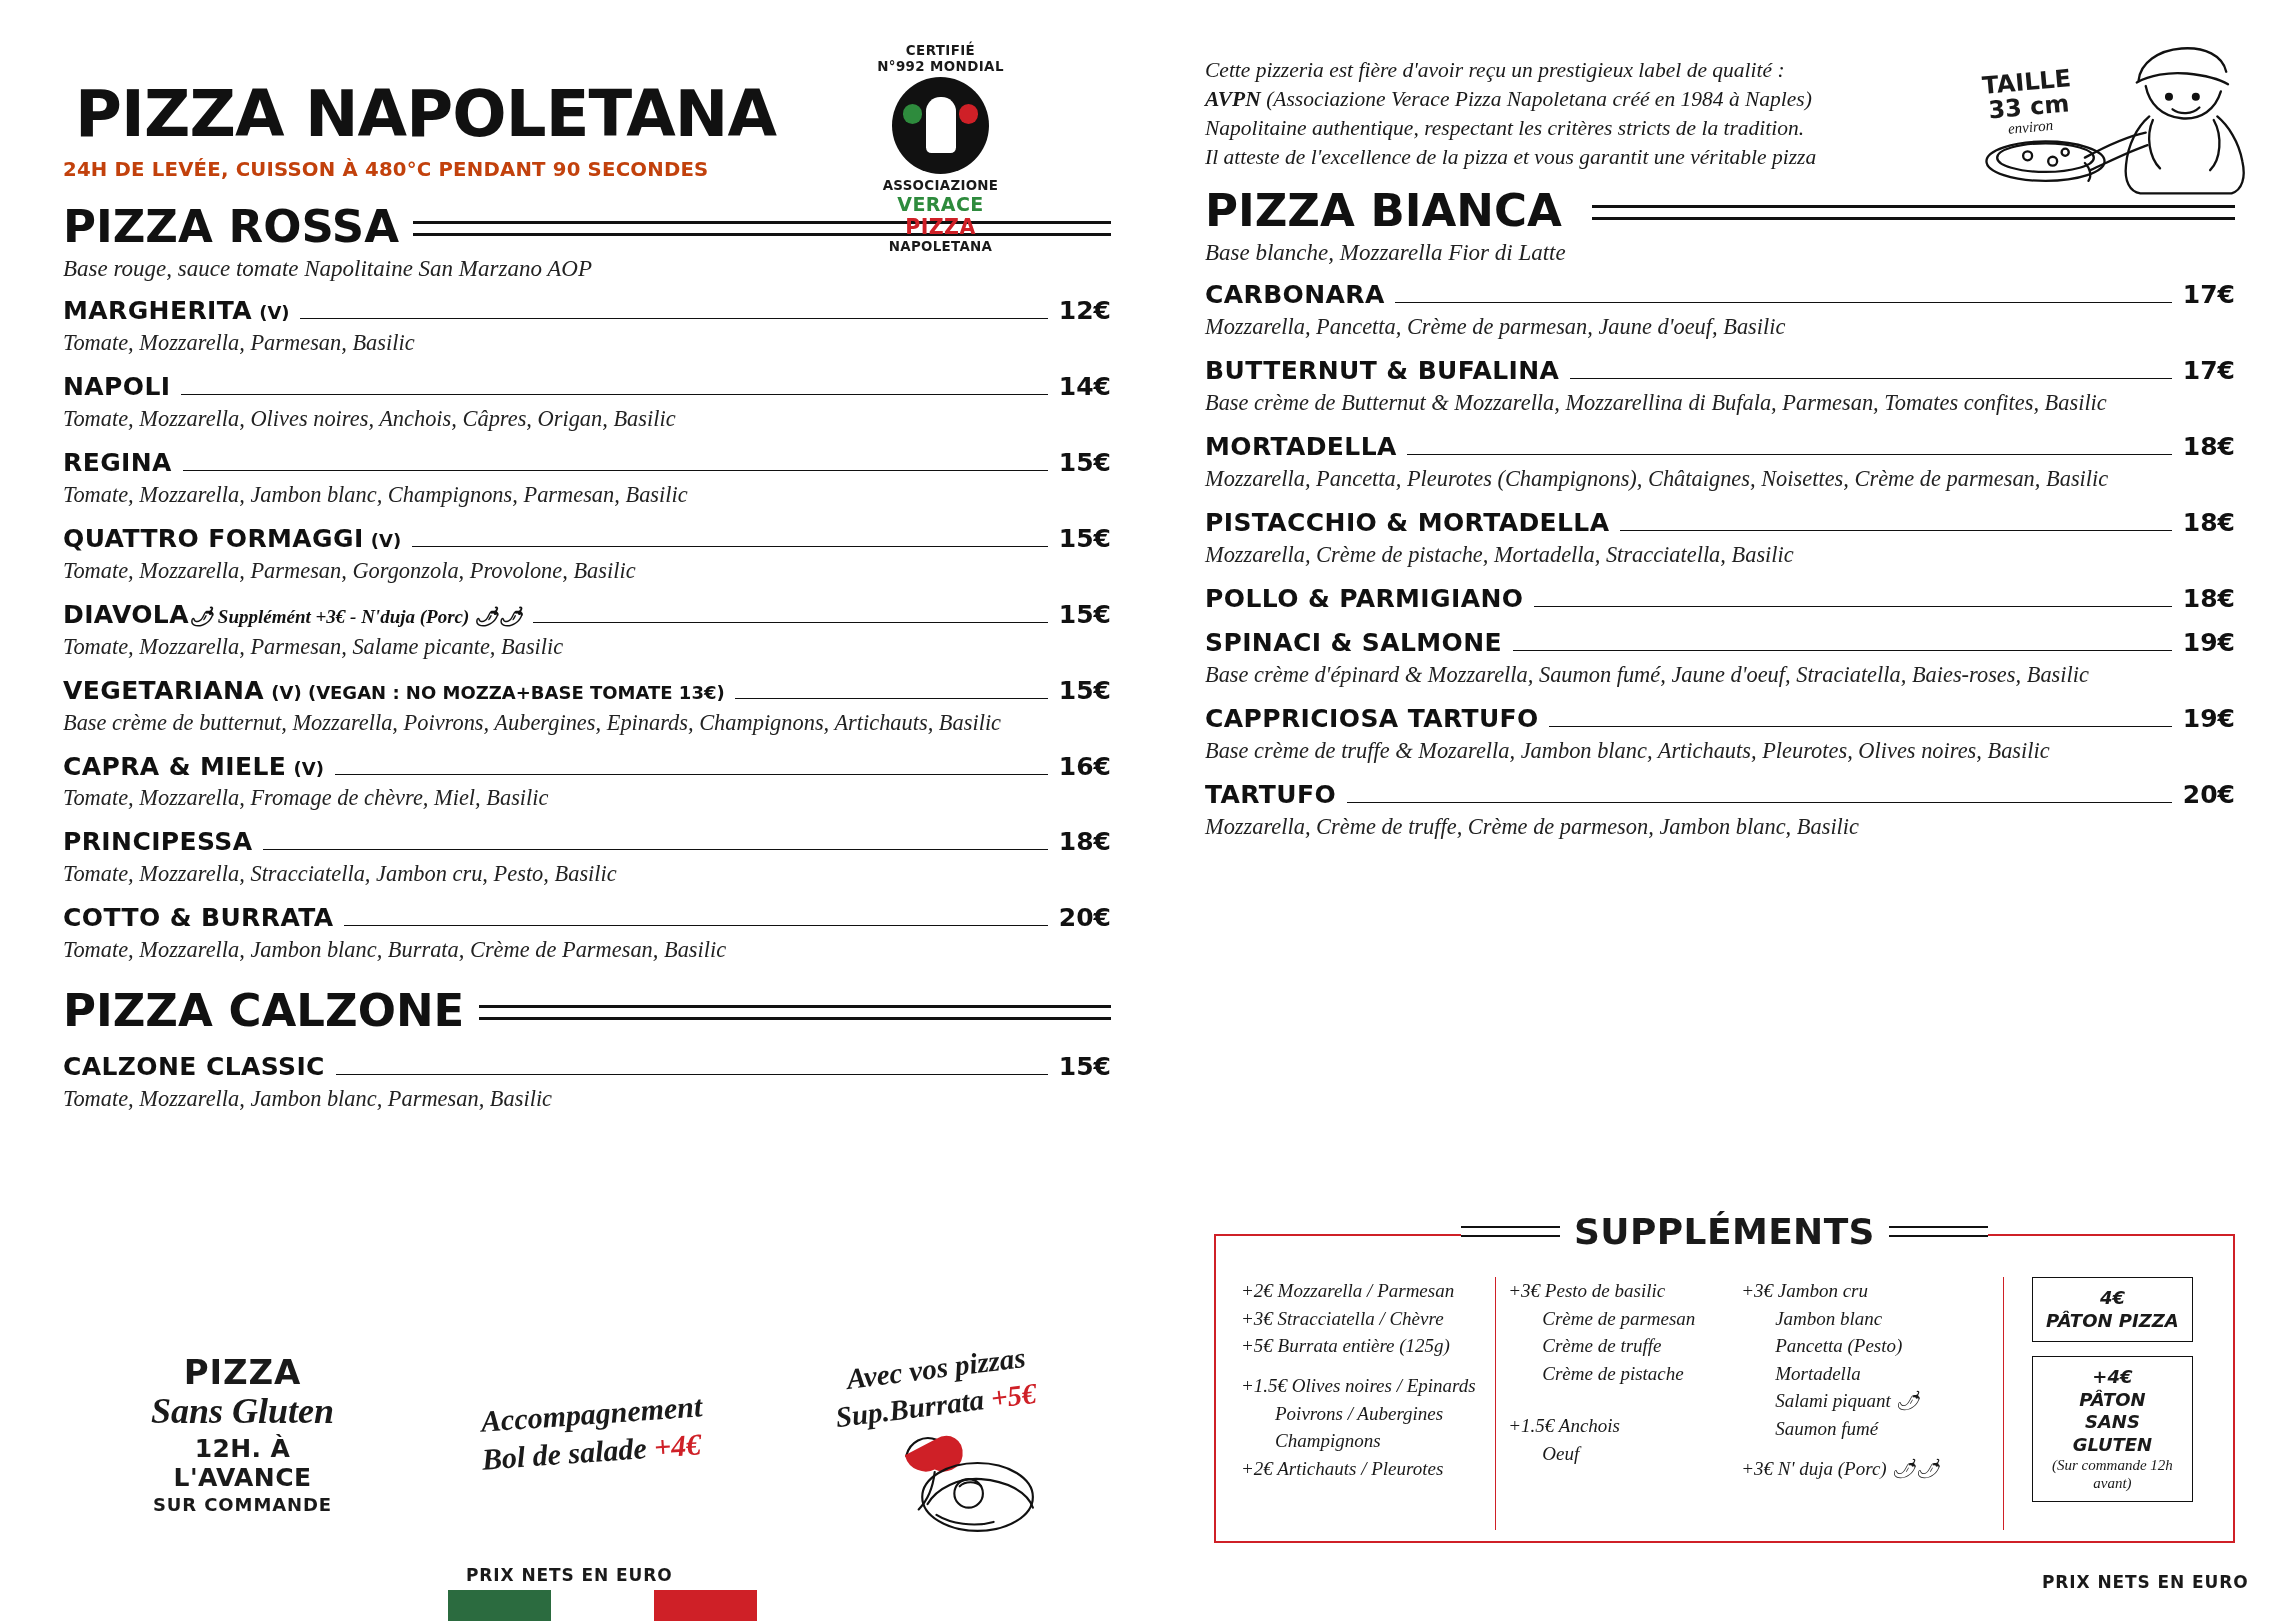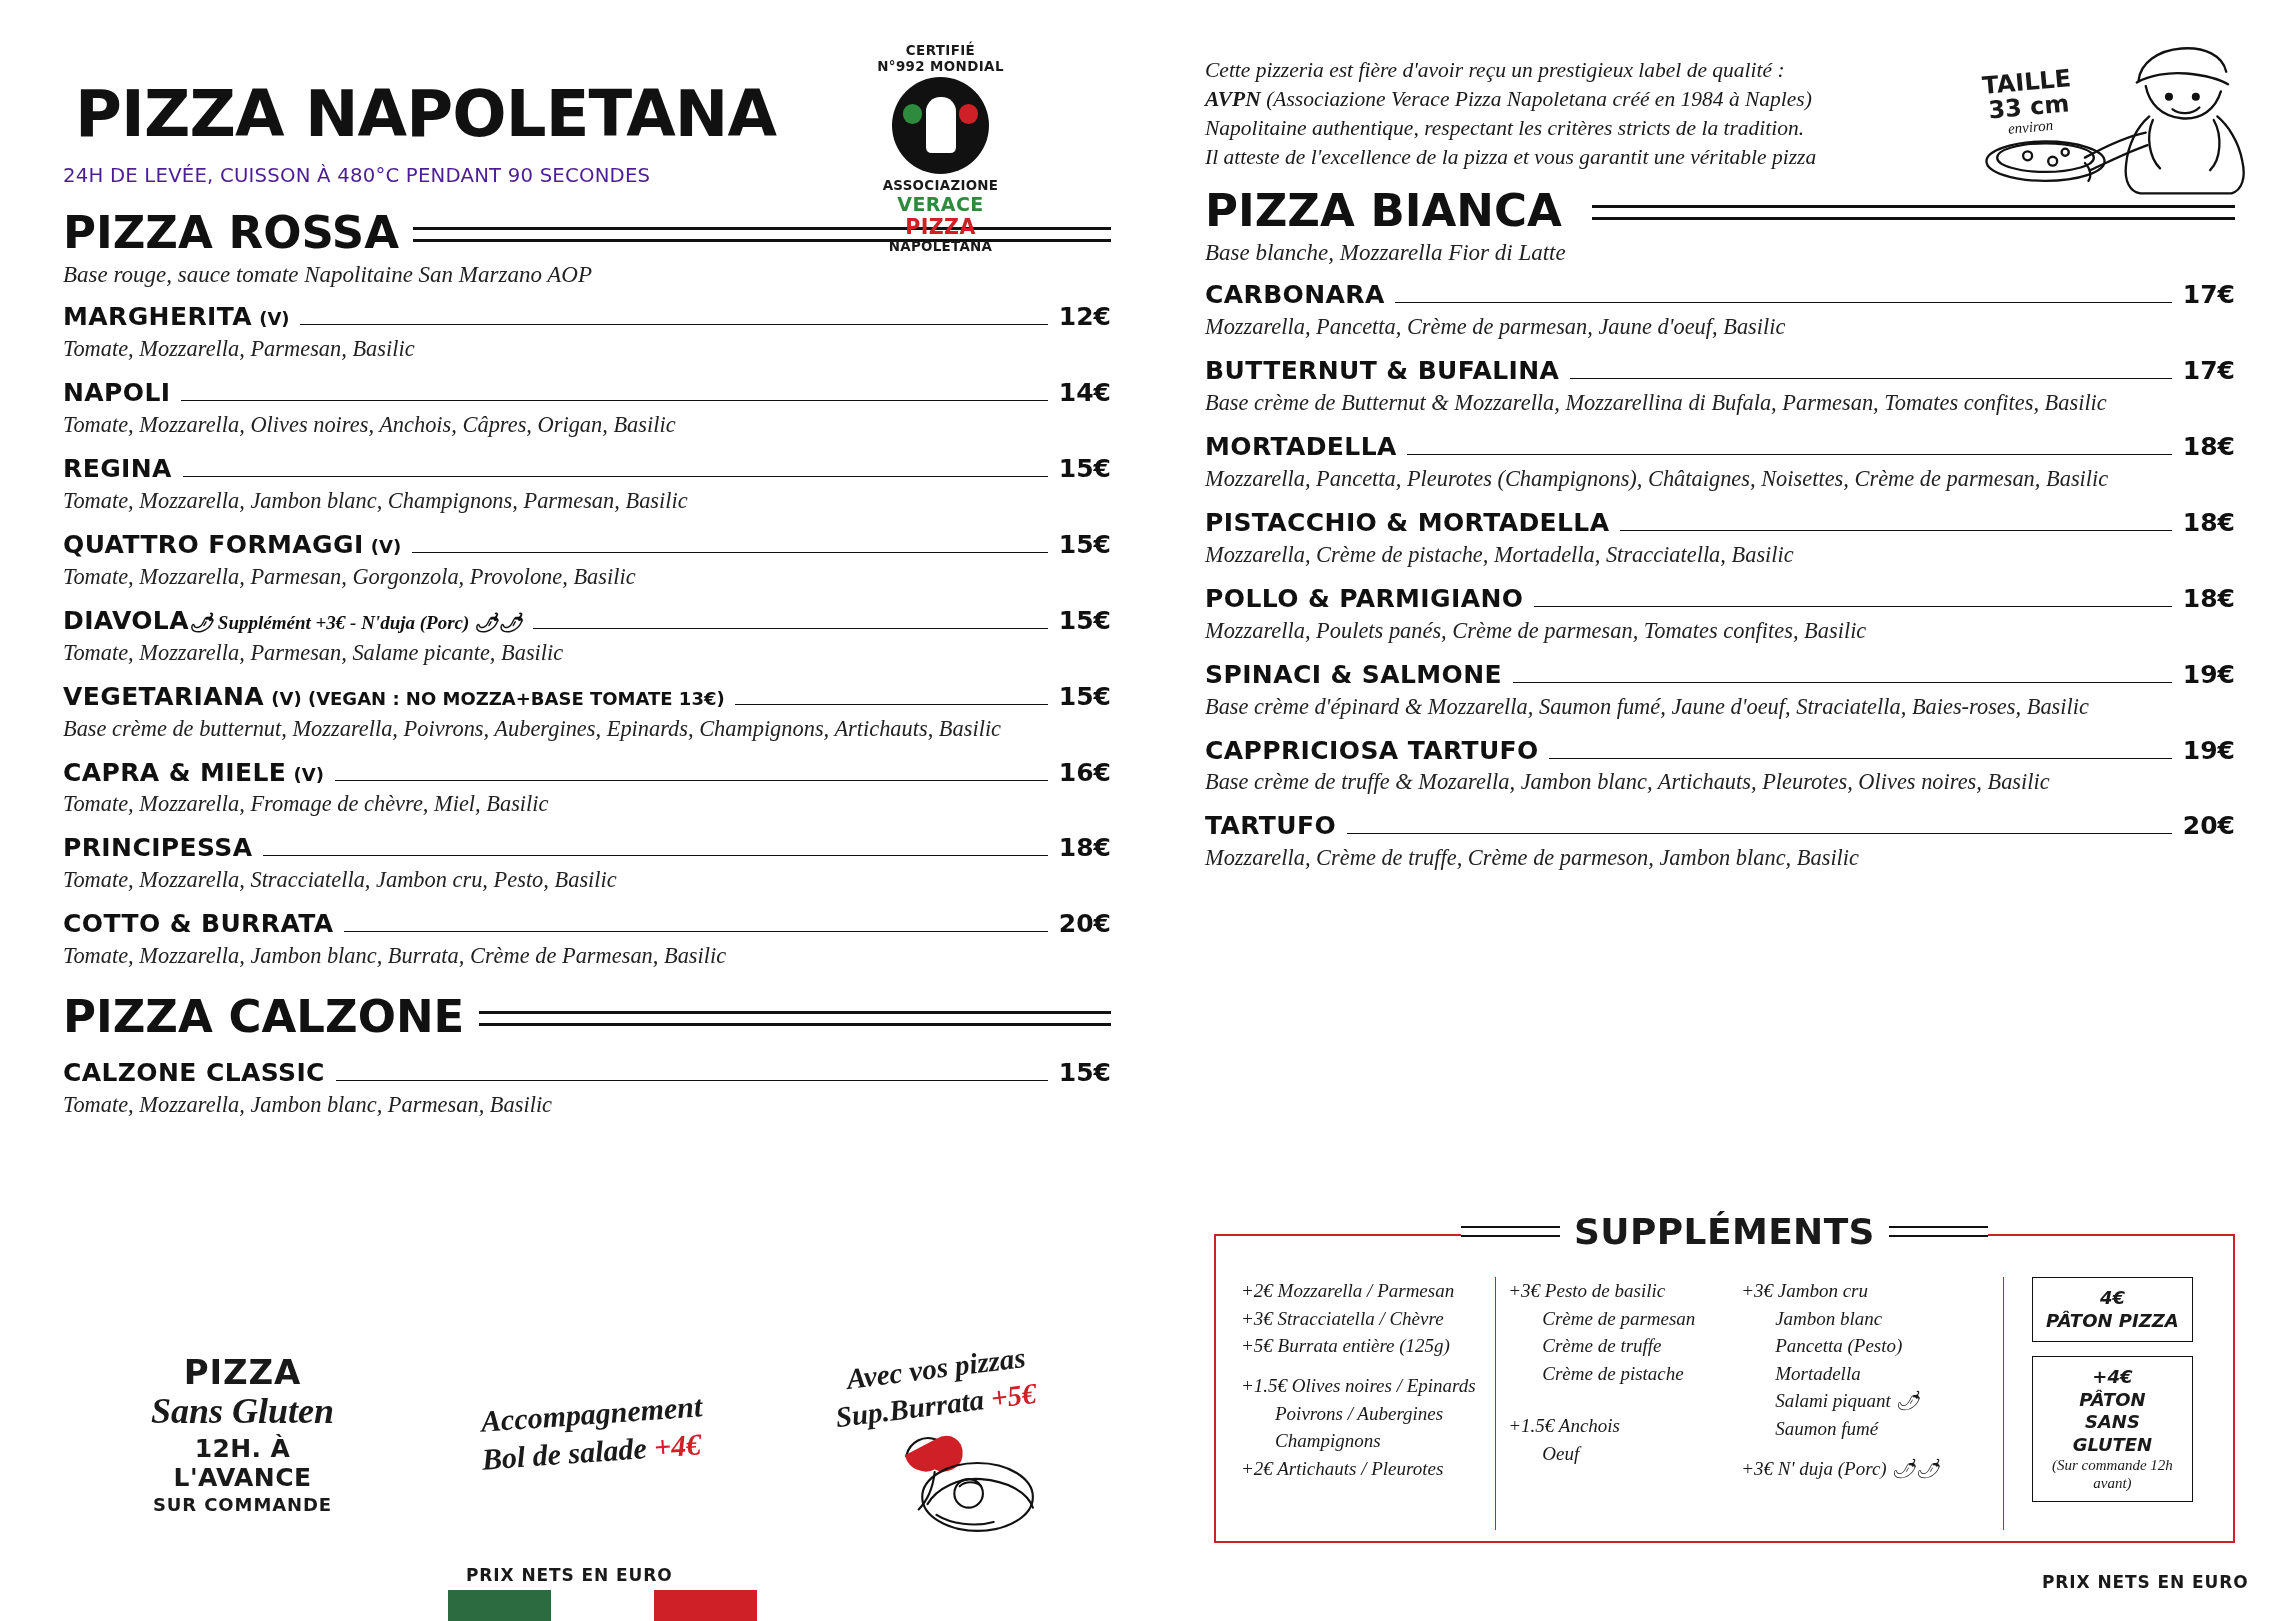--- a/index.html
+++ b/index.html
@@ -36,25 +36,25 @@
     font-weight: bold;
     font-size: 64px;
     letter-spacing: -0.9px;
     line-height: 1;
     margin: 12px;
     padding-top: 70px;
     color: #111;
   }
   .main-sub {
     font-family: "DejaVu Sans", sans-serif;
-    font-weight: normal;
+    font-weight: bold;
     font-size: 19.7px;
     letter-spacing: 0.2px;
-    margin-top: 18px;
-    color: #4c1d95;
+    margin-top: 12px;
+    color: #c2410c;
   }
   .section-head {
     display: flex;
     align-items: center;
     margin-top: 23px;
   }
   .section-head .st {
     font-family: "DejaVu Sans", sans-serif;
     font-weight: bold;
     font-size: 45px;
@@ -576,21 +576,20 @@
       </div>
       <div class="item-desc">Mozzarella, Crème de pistache, Mortadella, Stracciatella, Basilic</div>
     </div>
 
     <div class="item">
       <div class="item-top">
         <span class="item-name">POLLO &amp; PARMIGIANO</span>
         <span class="dotline"></span>
         <span class="item-price">18€</span>
       </div>
-      <div class="item-desc">Mozzarella, Poulets panés, Crème de parmesan, Tomates confites, Basilic</div>
     </div>
 
     <div class="item">
       <div class="item-top">
         <span class="item-name">SPINACI &amp; SALMONE</span>
         <span class="dotline"></span>
         <span class="item-price">19€</span>
       </div>
       <div class="item-desc">Base crème d'épinard &amp; Mozzarella, Saumon fumé, Jaune d'oeuf, Straciatella, Baies-roses, Basilic</div>
     </div>

